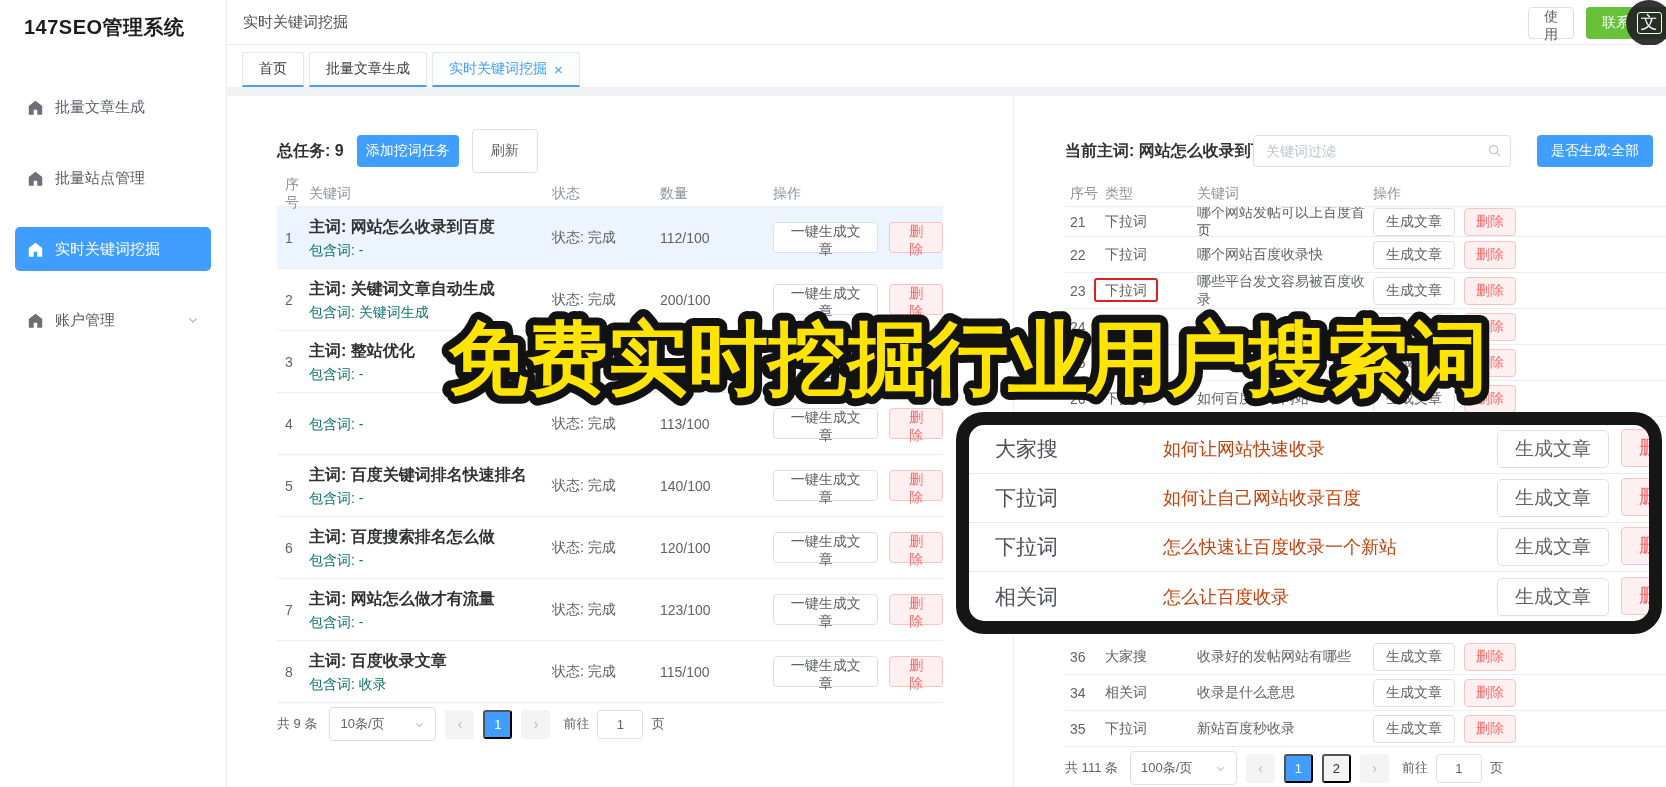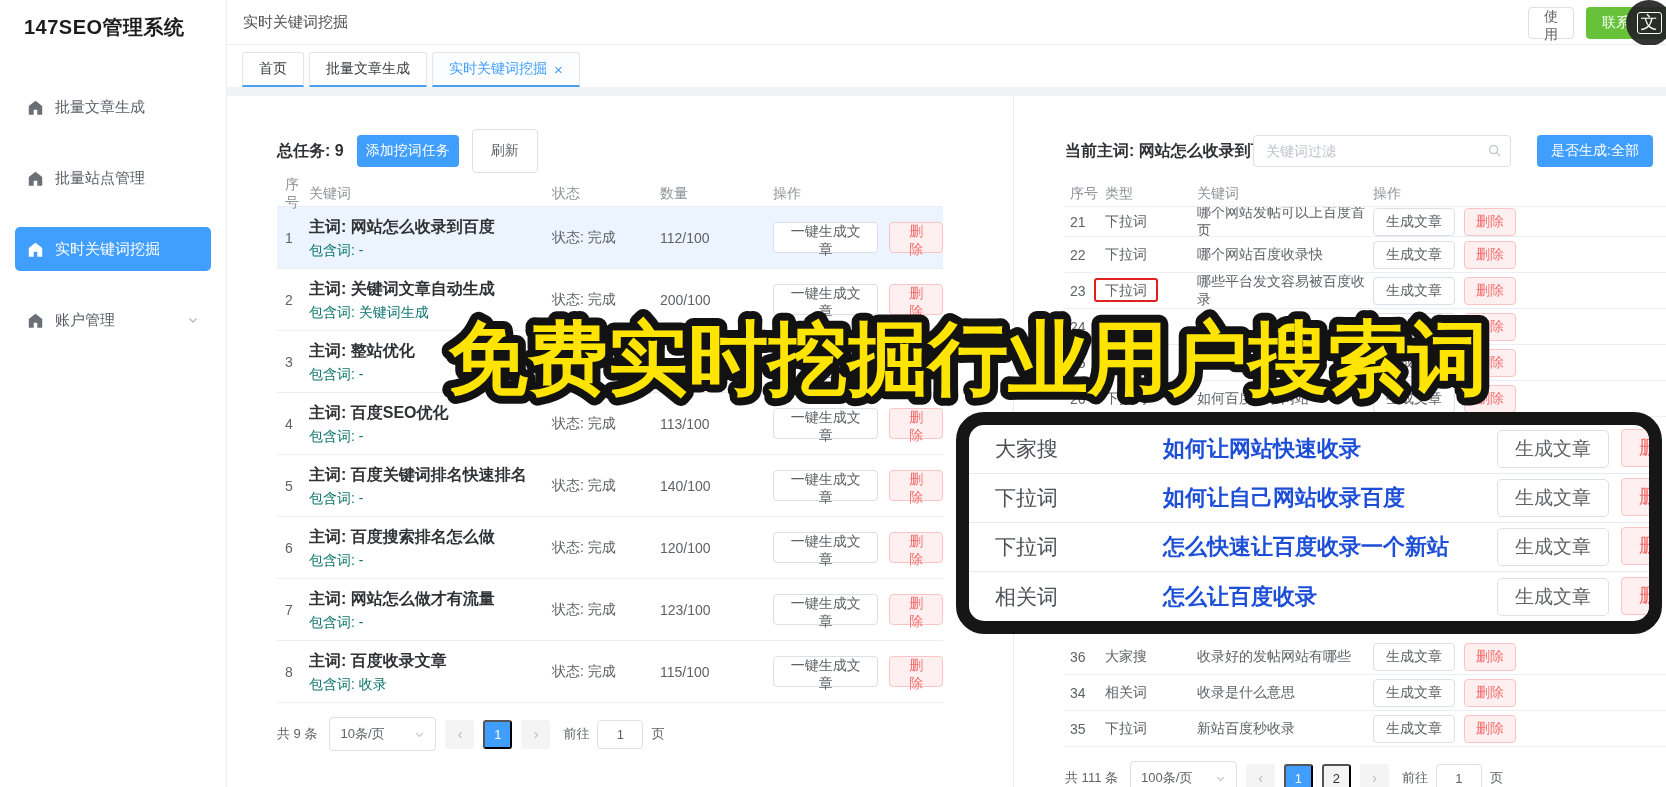--- a/index.html
+++ b/index.html
@@ -67,37 +67,37 @@
   .rp-body { height:540px; overflow:hidden; }
   .kw-row { display:flex; align-items:center; height:36px; border-bottom:1px solid #ebeef5; font-size:14px; color:#606266; }
   .kw-row.first { height:30px; overflow:hidden; }
   .kw-actions { display:flex; align-items:center; gap:9px; }
   .btn-gen-r { height:28px; padding:0 12px; }
   .btn-del-r { height:28px; padding:0 11px; }
   .type-badge.boxed { border:2px solid #e02020; border-radius:3px; padding:2px 9px; margin-left:-11px; }
   .rp-spacer { height:222px; }
 
   
-  .pager { display:flex; align-items:center; gap:9px; margin-top:14px; font-size:13px; color:#606266; }
+  .pager { display:flex; align-items:center; gap:9px; margin-top:4px; font-size:13px; color:#606266; }
   .pg-total { margin-right:3px; }
   .pg-size { position:relative; width:107px; height:34px; border:1px solid #dcdfe6; border-radius:4px; display:flex; align-items:center; padding:0 10px; color:#606266; cursor:pointer; background:#fff; }
   .pg-size .chev { margin-left:auto; color:#c0c4cc; display:flex; }
   .pg-btn { min-width:29px; height:29px; border:none; border-radius:3px; background:#f4f4f5; color:#b6bac1; font-size:14px; display:flex; align-items:center; justify-content:center; cursor:pointer; }
   .pg-page { min-width:29px; height:29px; border-radius:3px; background:#f4f4f5; color:#303133; font-size:13px; display:flex; align-items:center; justify-content:center; cursor:pointer; }
   .pg-page.active { background:#409eff; color:#fff; }
   .pg-goto input { width:46px; height:29px; border:1px solid #dcdfe6; border-radius:4px; text-align:center; font-size:13px; color:#606266; outline:none; }
   .pg-goto { display:flex; align-items:center; gap:8px; margin-left:4px; }
 
   
   .headline { position:absolute; left:418px; top:298px; width:1100px; height:114px; pointer-events:none; }
   .zoom-box { position:absolute; left:956px; top:412px; width:706px; height:222px; background:#fff; border:13px solid #161616; border-radius:28px; overflow:hidden; }
   .zb-row { display:flex; align-items:center; height:49px; border-bottom:1px solid #e8eaee; padding-left:26px; }
   .zb-row:last-child { border-bottom:none; }
   .zb-type { width:168px; font-size:21px; color:#4c4f55; }
-  .zb-kw { flex:1; font-size:22px; color:#1d4ed8;font-weight:bold; }
+  .zb-kw { flex:1; font-size:18px; color:#c2410c; }
   .zb-gen { height:38px; padding:0 17px; font-size:19px; border-radius:5px; }
   .zb-delclip { width:28px; height:40px; overflow:hidden; margin-left:12px; flex-shrink:0; }
   .zb-del { height:38px; width:74px; font-size:19px; padding:0 12px; }
 </style>
 </head>
 <body>
 
 <div class="screen">
 
   <div class="sidebar">
@@ -236,21 +236,20 @@
           <span class="lc3"></span>
           <span class="lc4 t-actions">
             <button class="btn-plain btn-gen-l">一键生成文章</button>
             <button class="btn-del btn-del-l">删除</button>
           </span>
         </div>
 
         <div class="task-row">
           <span class="lc0">4</span>
           <span class="lc1">
-            <div class="t-main">主词: 百度SEO优化</div>
             <div class="t-inc">包含词: -</div>
           </span>
           <span class="lc2">状态: 完成</span>
           <span class="lc3">113/100</span>
           <span class="lc4 t-actions">
             <button class="btn-plain btn-gen-l">一键生成文章</button>
             <button class="btn-del btn-del-l">删除</button>
           </span>
         </div>
 

